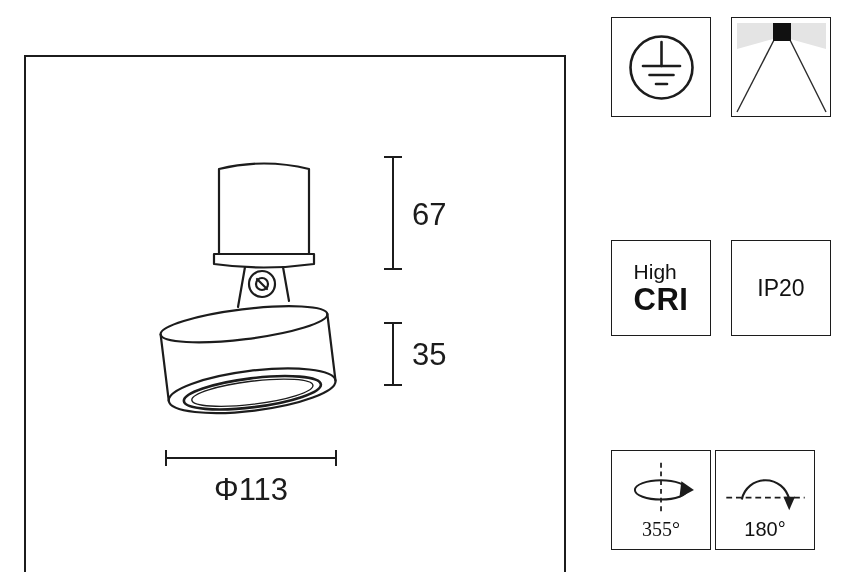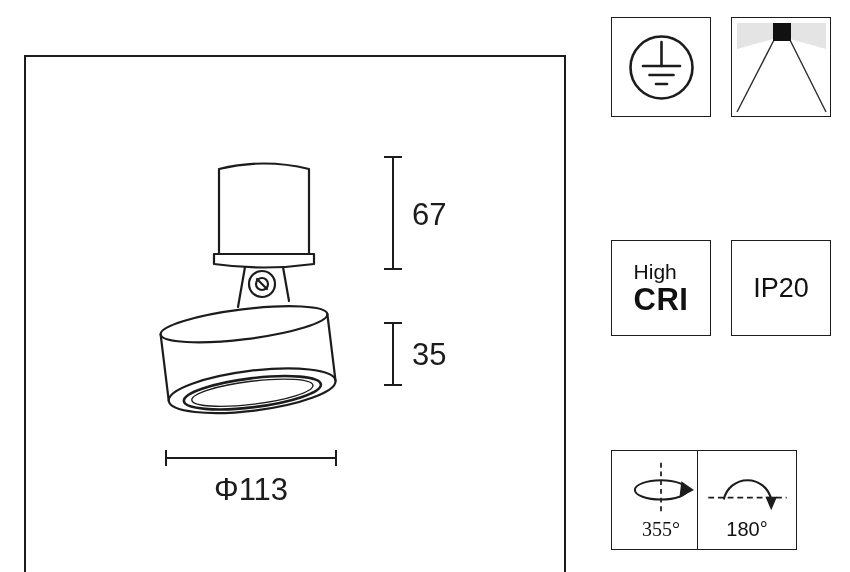--- a/index.html
+++ b/index.html
@@ -20,21 +20,21 @@
   .badge svg { display:block; }
 
   .dim-text {
     font-size:31px; fill:#1c1c1c;
     font-family:"Liberation Sans", sans-serif;
   }
 
   .cri-wrap { display:flex; flex-direction:column; align-items:flex-start; }
   .cri-top { font-size:21px; color:#111; line-height:1.15; }
   .cri-bottom { font-size:31px; font-weight:bold; color:#111; line-height:1.05; letter-spacing:0.5px; }
-  .ip-label { font-size:27px; color:#111; }
+  .ip-label { font-size:23px; color:#111; }
 
   .badge-label { font-size:20px; color:#111; line-height:1; padding-bottom:2px; }
   .icon-stack { display:flex; flex-direction:column; align-items:center; justify-content:flex-end; gap:2px; height:100%; padding:6px 0 8px 0; }
 </style>
 </head>
 <body>
 
 <div class="stage">
 
   <div class="main-box">
@@ -120,21 +120,21 @@
     <div class="icon-stack">
       <svg width="97" height="62" viewBox="0 0 97 62">
         <ellipse cx="48" cy="34" rx="27" ry="10" stroke="#1c1c1c" stroke-width="2" fill="none"></ellipse>
         <line x1="48" y1="6" x2="48" y2="60" stroke="#1c1c1c" stroke-width="1.8" stroke-dasharray="5 4"></line>
         <polygon points="69,25 82,34 67,42" fill="#1c1c1c"></polygon>
       </svg>
       <span class="badge-label">355°</span>
     </div>
   </div>
 
-  <div class="badge" style="left:697px; top:450px; height:100px;">
+  <div class="badge" style="left:715px; top:450px; height:100px;">
     <div class="icon-stack">
       <svg width="97" height="62" viewBox="0 0 97 62">
         <line x1="8" y1="42" x2="89" y2="42" stroke="#1c1c1c" stroke-width="1.8" stroke-dasharray="6 4"></line>
         <path d="M 24,44 A 25,25 0 0 1 73,44" stroke="#1c1c1c" stroke-width="2.2" fill="none"></path>
         <polygon points="67,41 79,41 73,55" fill="#1c1c1c"></polygon>
       </svg>
       <span class="badge-label">180°</span>
     </div>
   </div>
 

